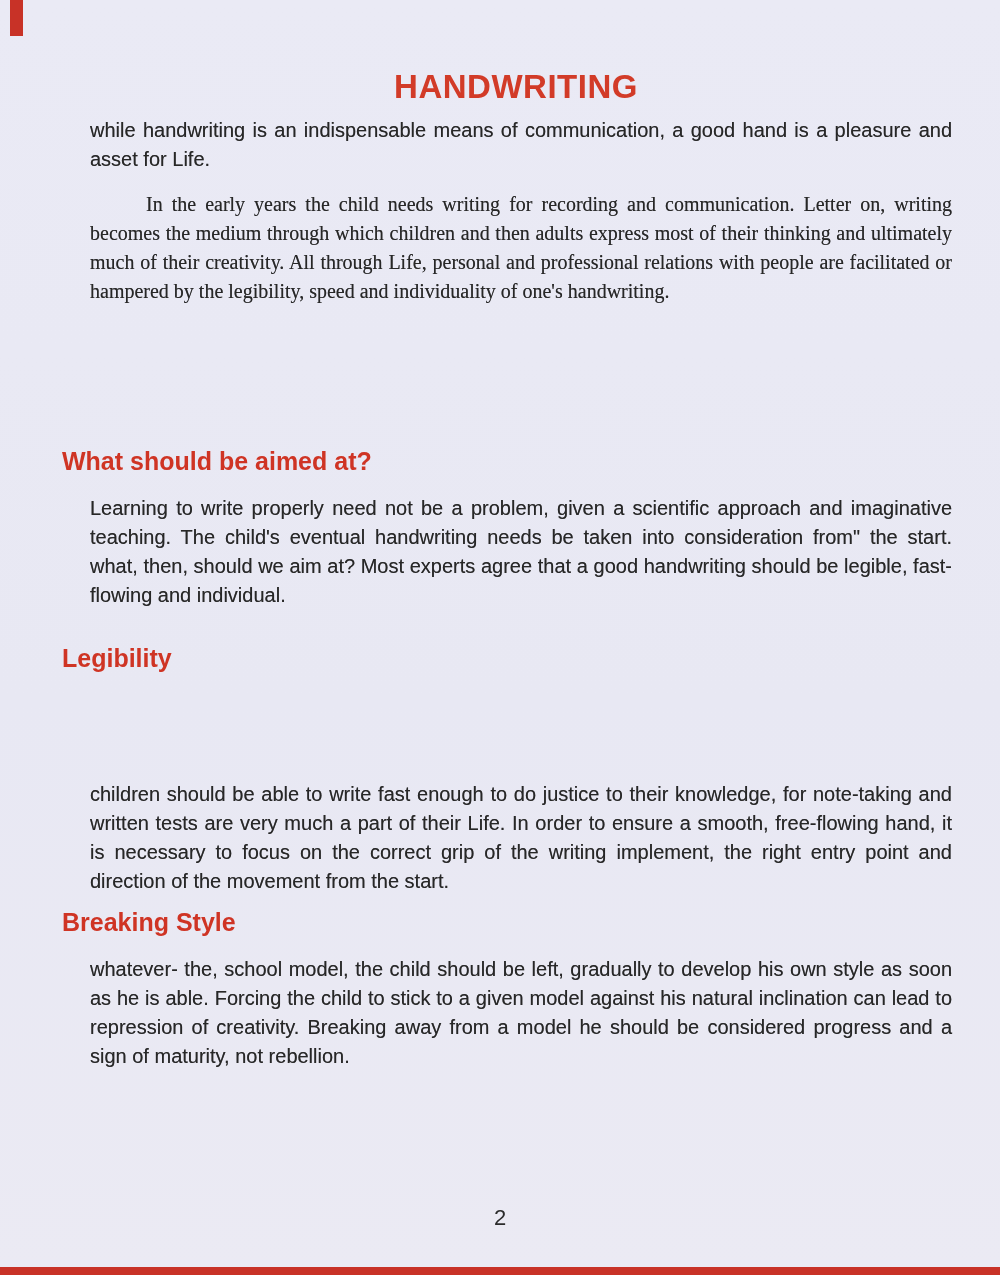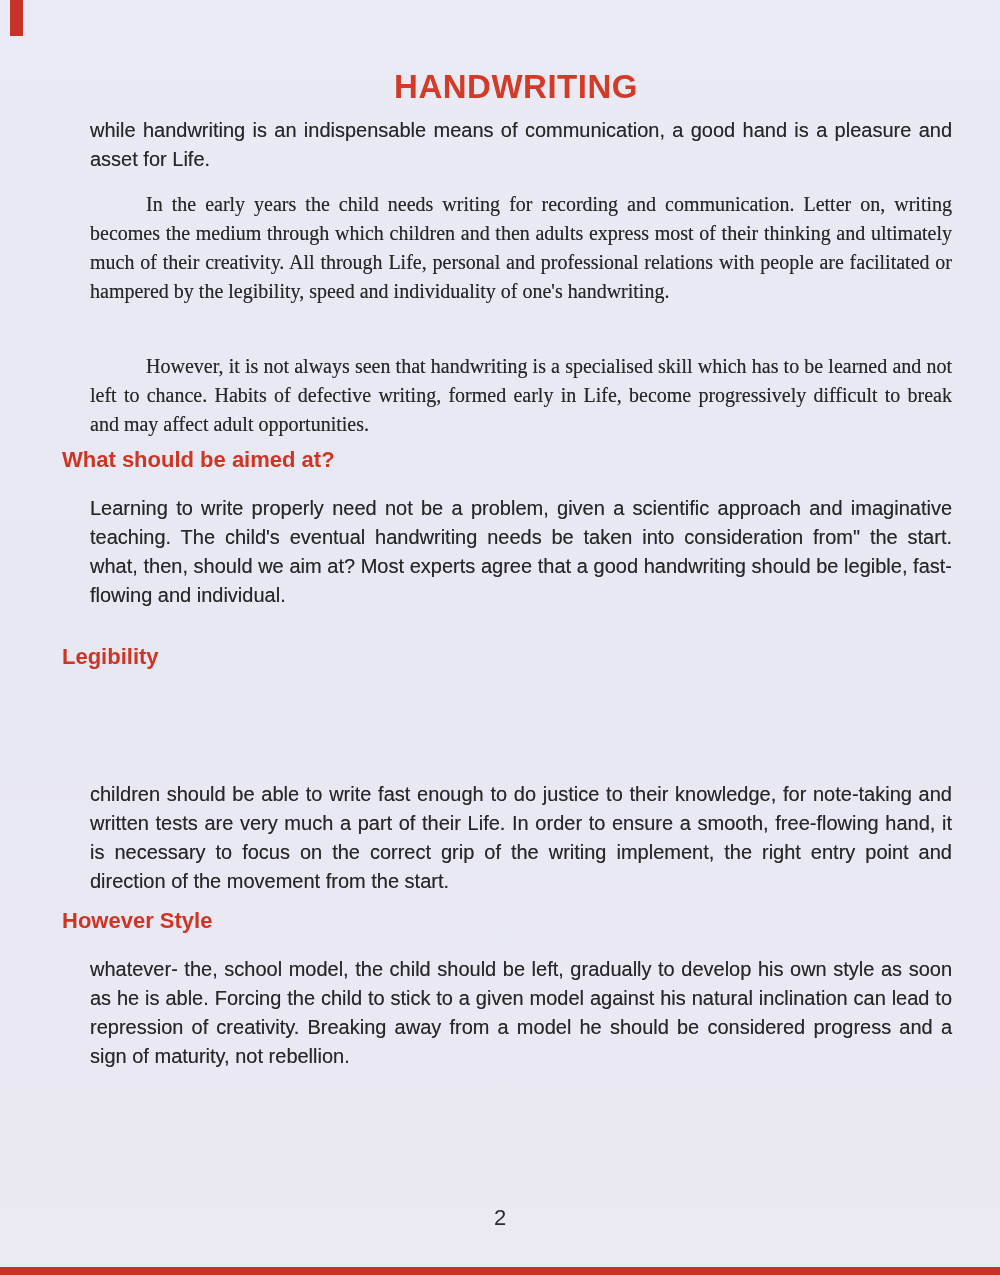--- a/index.html
+++ b/index.html
@@ -41,21 +41,21 @@
   }
   .para.indent {
     text-indent: 56px;
     font-family: Liberation Serif, serif;
   }
   .heading {
     position: absolute;
     left: 62px;
     width: 862px;
     margin: 0;
-    font-size: 22px;
+    font-size: 25px;
     font-weight: bold;
     color: #cf3424;
   }
   .page-number {
     position: absolute;
     top: 1205px;
     left: 0;
     width: 100%;
     text-align: center;
     font-size: 22px;
@@ -84,33 +84,32 @@
 <main class="page">
 
   <span class="edge-mark-top"></span>
 
   <h1 class="title">HANDWRITING</h1>
 
   <p class="para" style="top:100px">while handwriting is an indispensable means of communication, a good hand is a pleasure and asset for Life.</p>
 
   <p class="para indent" style="top:174px">In the early years the child needs writing for recording and communication. Letter on, writing becomes the medium through which children and then adults express most of their thinking and ultimately much of their creativity. All through Life, personal and professional relations with people are facilitated or hampered by the legibility, speed and individuality of one's handwriting.</p>
 
-  <p class="para indent" style="top:336px">However, it is not always seen that handwriting is a specialised skill which has to be learned and not left to chance. Habits of defective writing, formed early in Life, become progressively difficult to break and may affect adult opportunities.</p>
 
   <h2 class="heading" style="top:447px">What should be aimed at?</h2>
 
   <p class="para" style="top:478px">Learning to write properly need not be a problem, given a scientific approach and imaginative teaching. The child's eventual handwriting needs be taken into consideration from" the start. what, then, should we aim at? Most experts agree that a good handwriting should be legible, fast-flowing and individual.</p>
 
   <h2 class="heading" style="top:644px">Legibility</h2>
 
 
 
   <p class="para" style="top:764px">children should be able to write fast enough to do justice to their knowledge, for note-taking and written tests are very much a part of their Life. In order to ensure a smooth, free-flowing hand, it is necessary to focus on the correct grip of the writing implement, the right entry point and direction of the movement from the start.</p>
 
-  <h2 class="heading" style="top:908px">However Style</h2>
+  <h2 class="heading" style="top:908px">Breaking Style</h2>
 
   <p class="para" style="top:939px">whatever- the, school model, the child should be left, gradually to develop his own style as soon as he is able. Forcing the child to stick to a given model against his natural inclination can lead to repression of creativity. Breaking away from a model he should be considered progress and a sign of maturity, not rebellion.</p>
 
 
   <div class="page-number">2</div>
 
   <span class="edge-mark-bottom"></span>
 
 </main>
 

